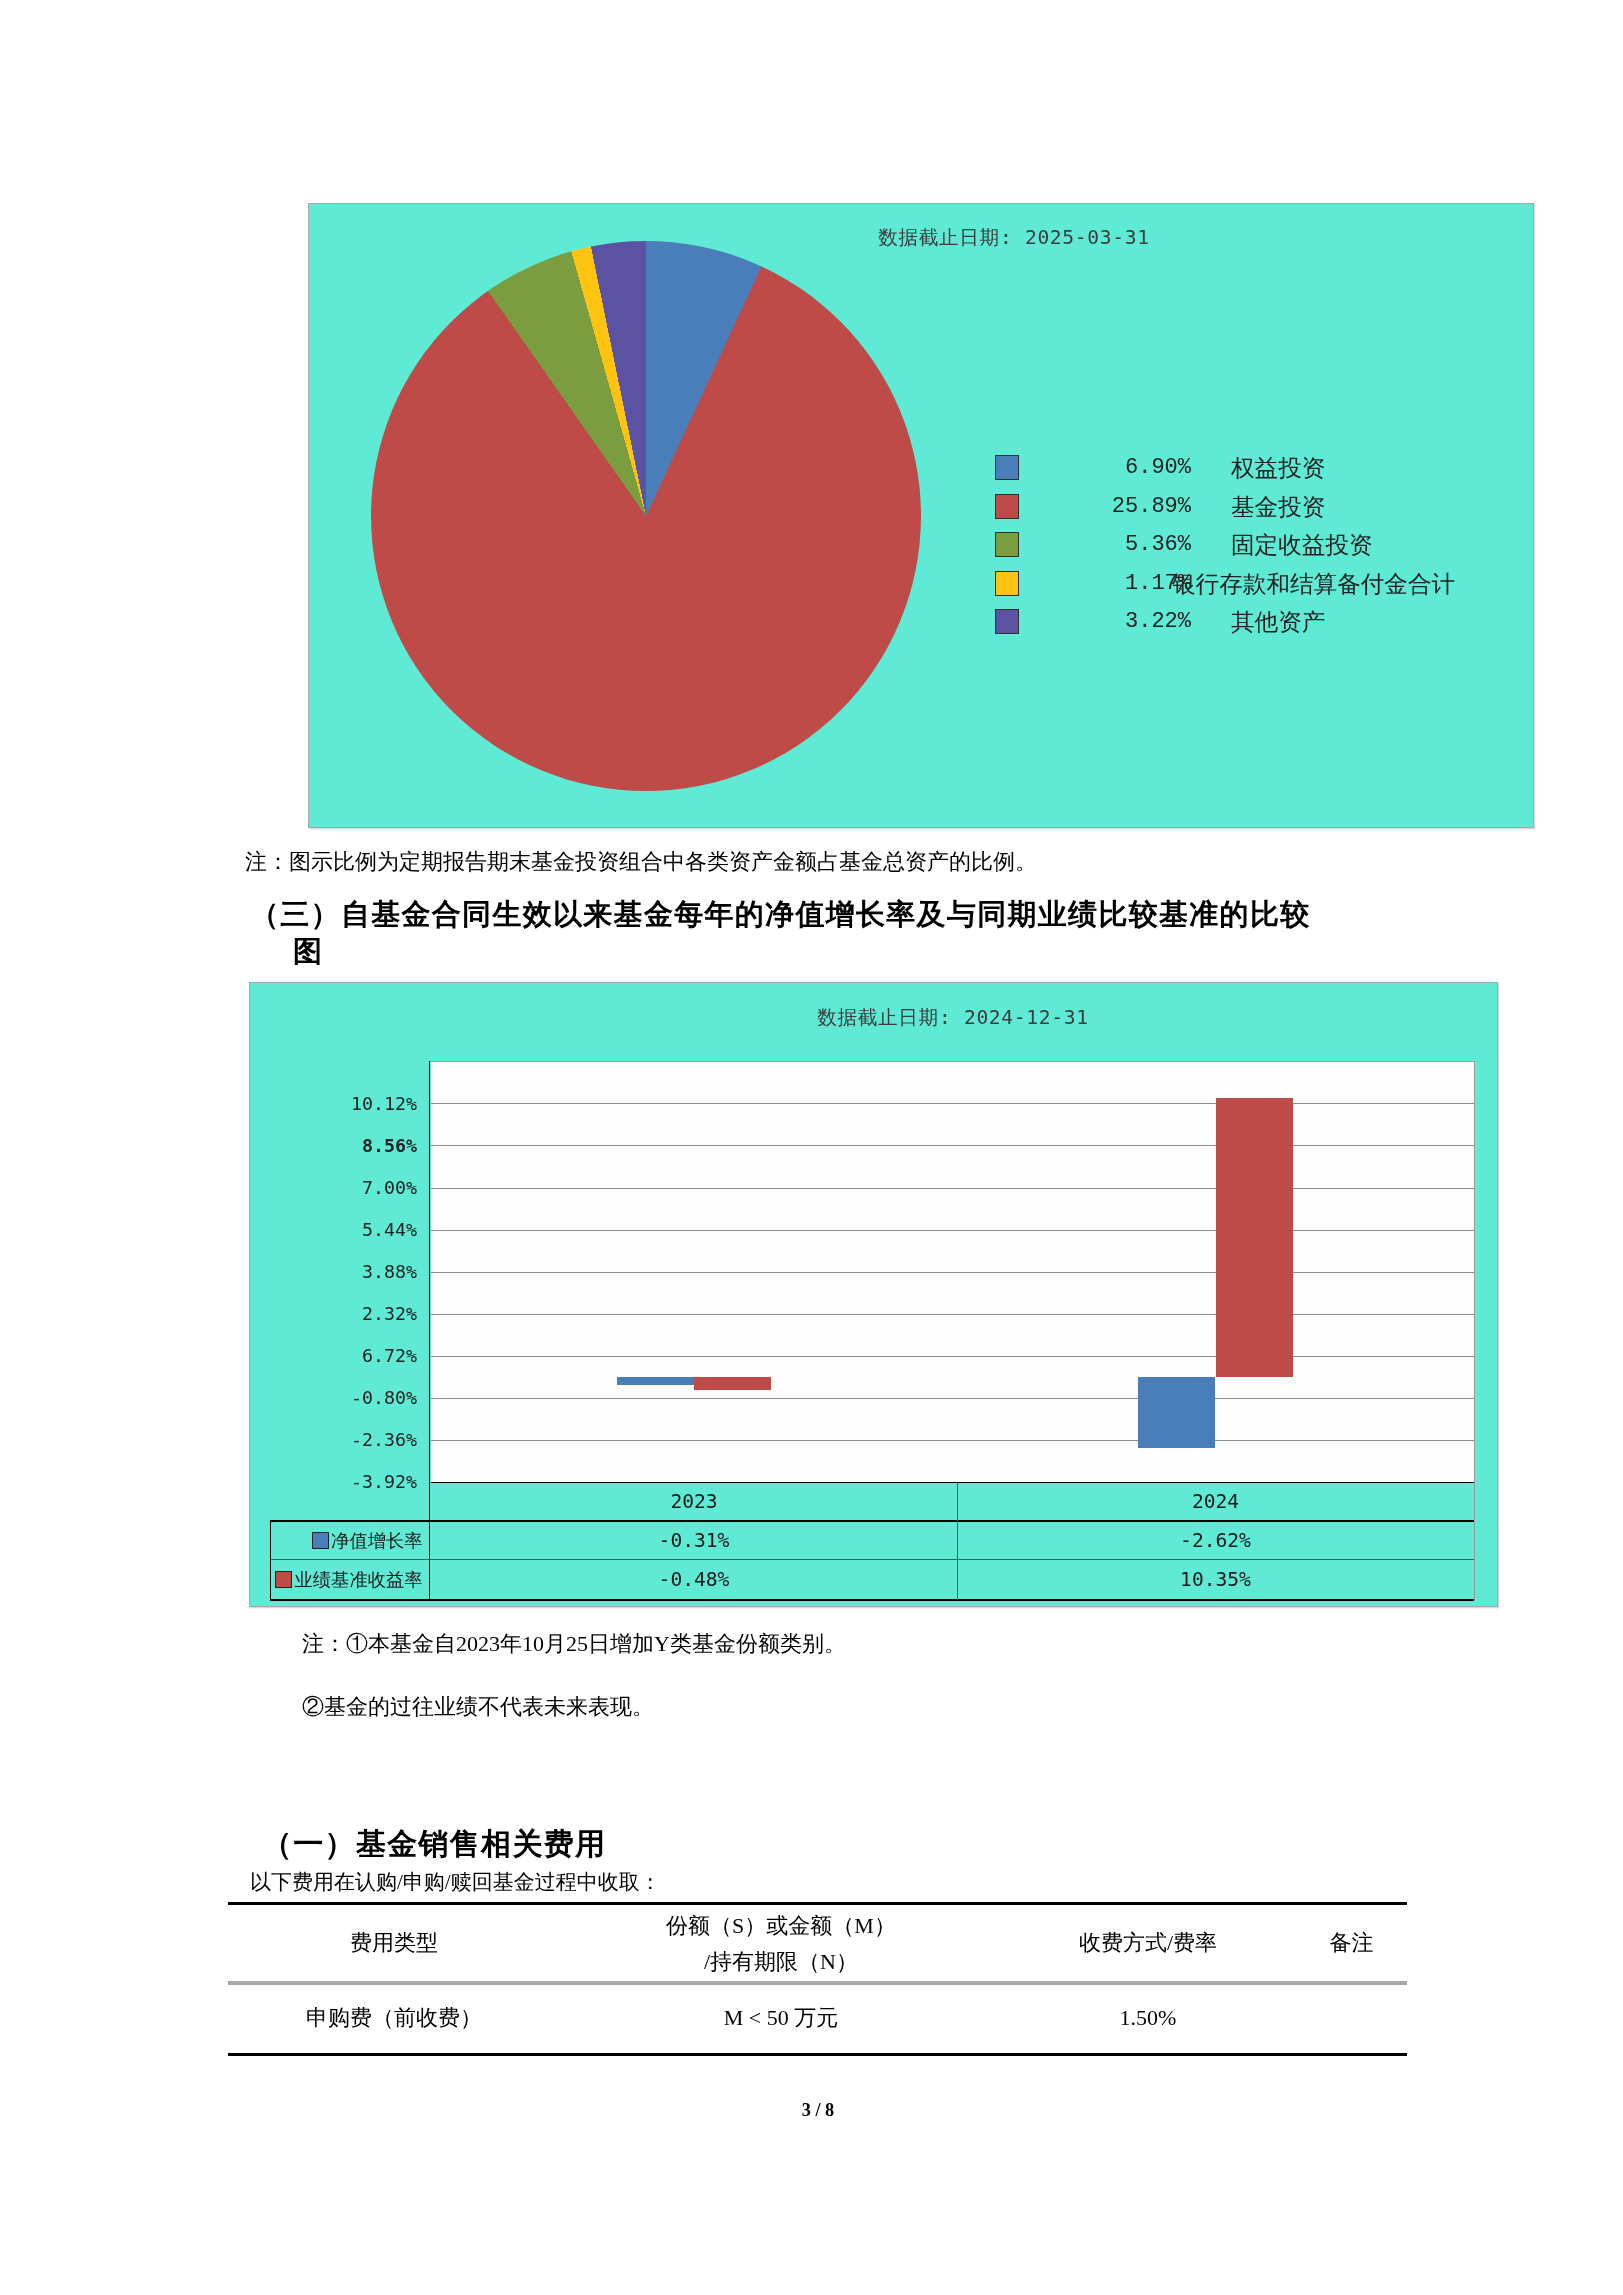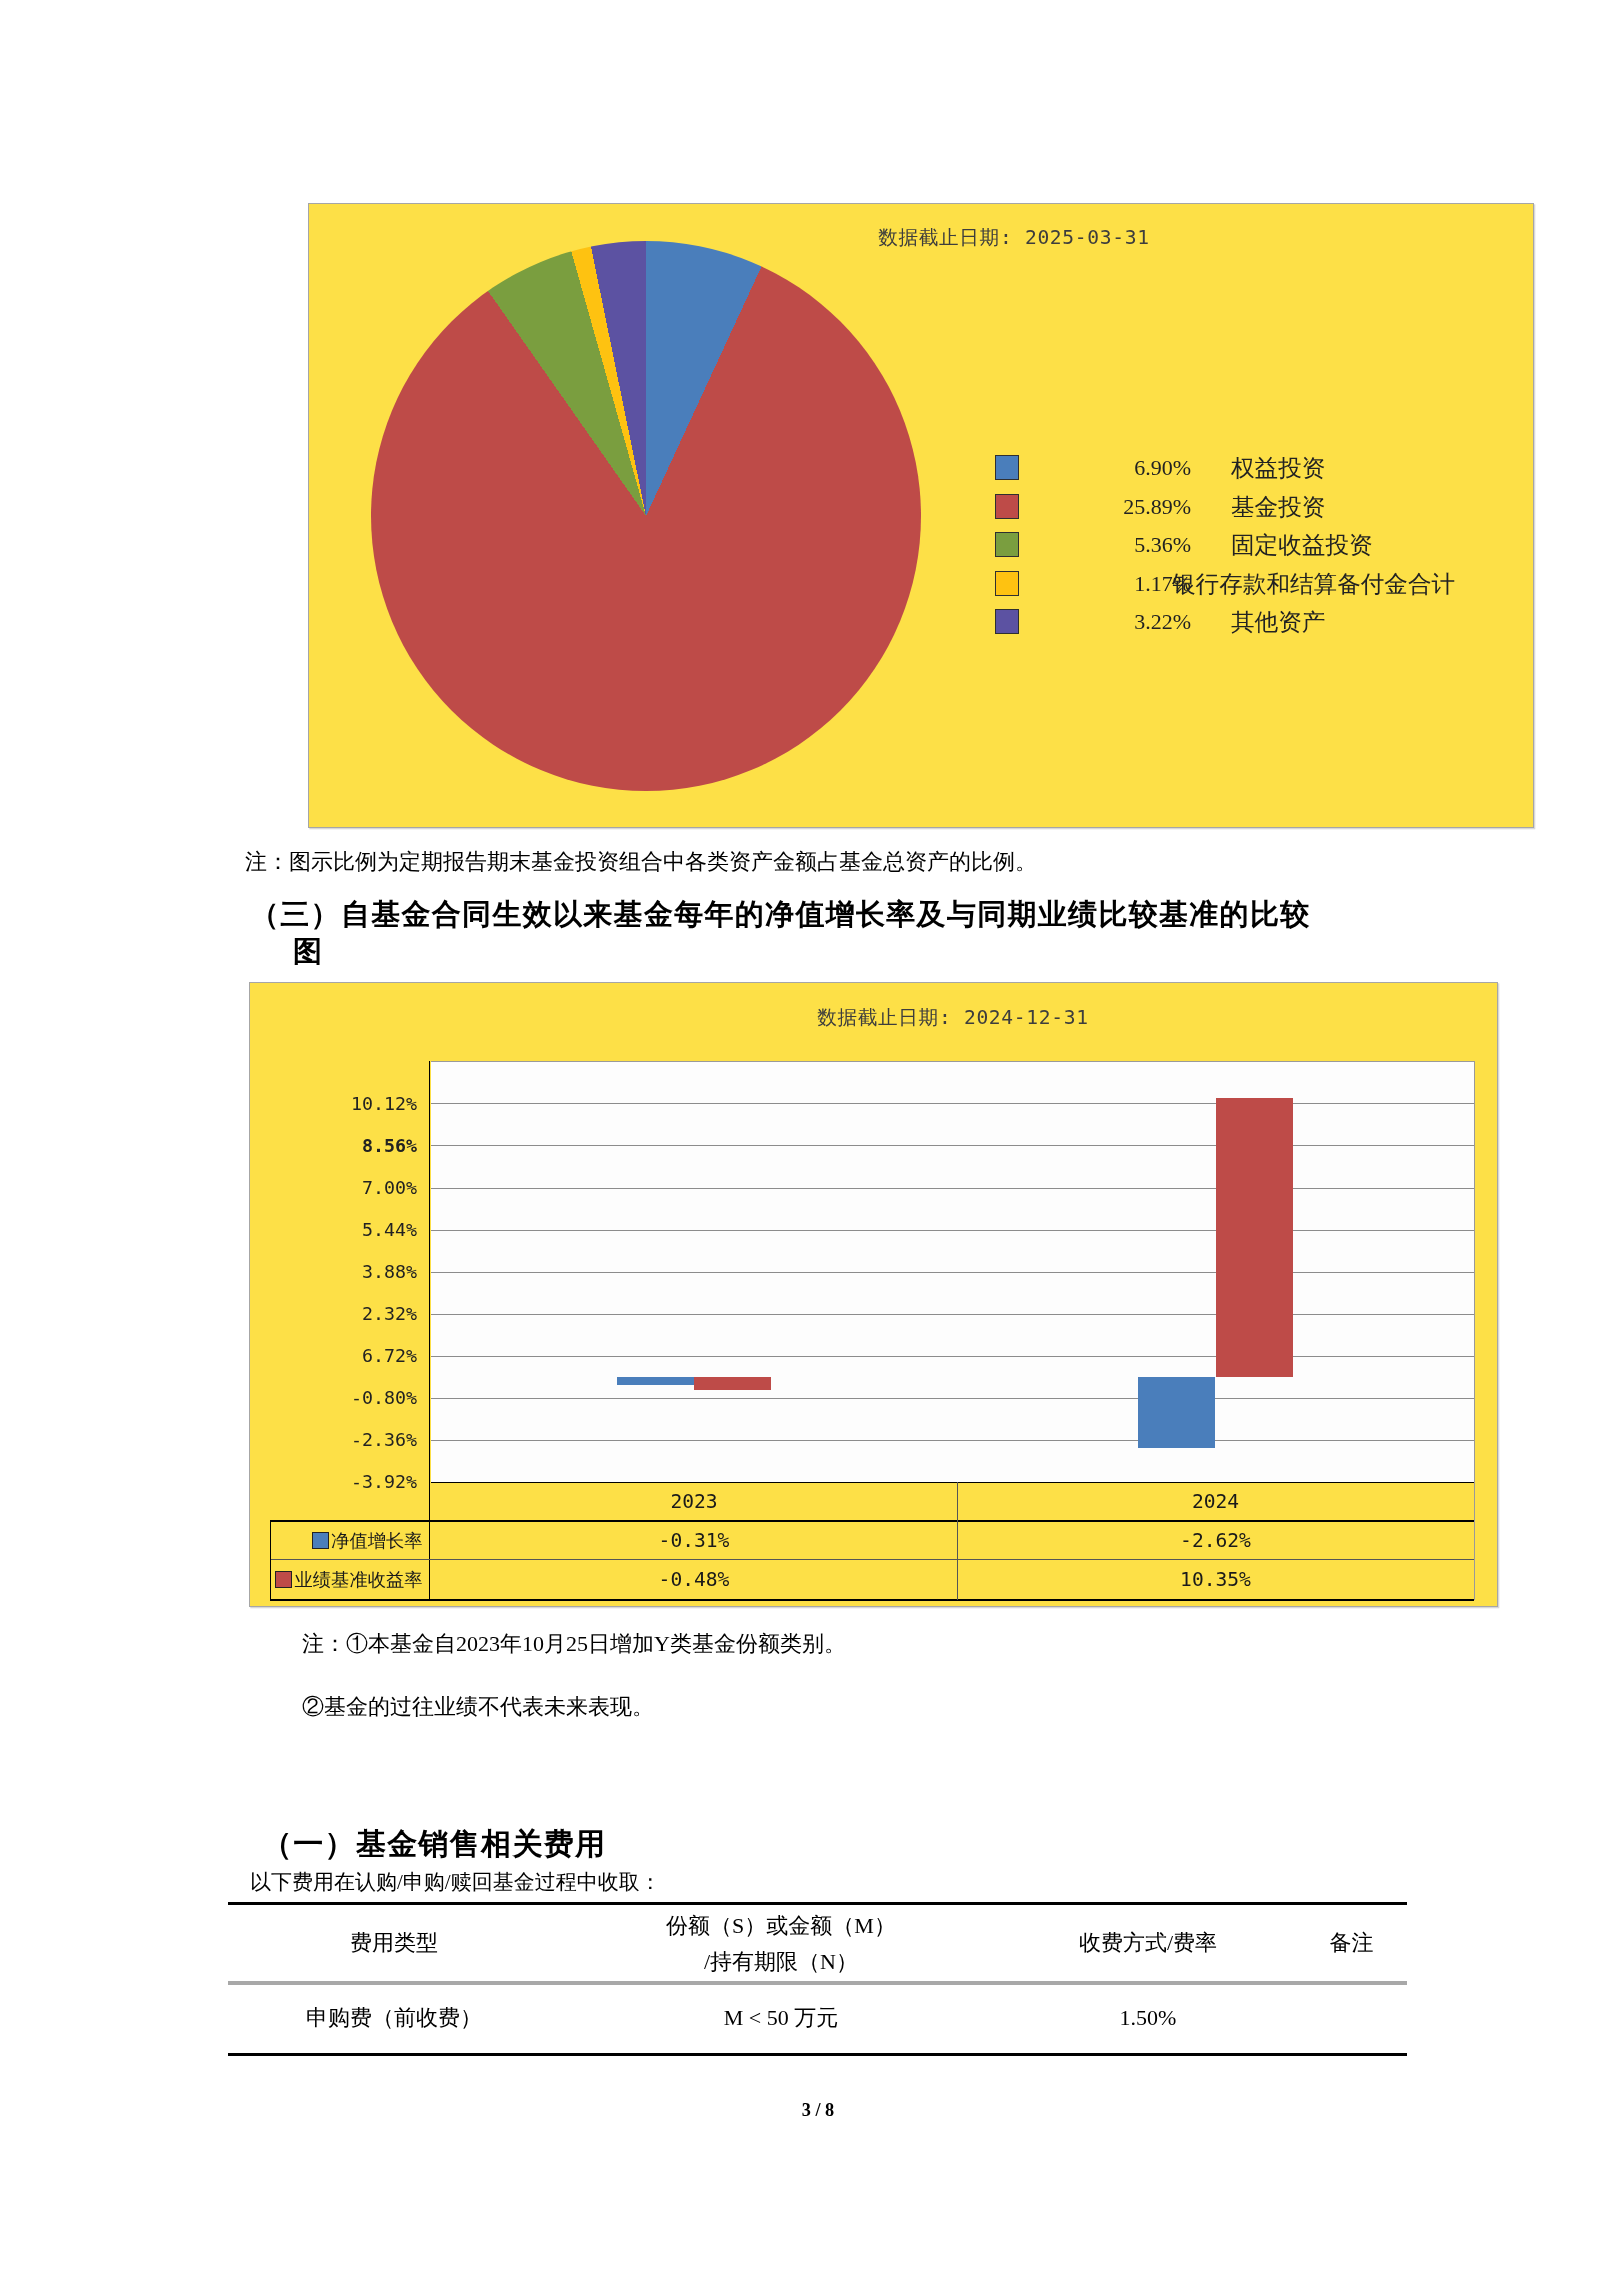--- a/index.html
+++ b/index.html
@@ -7,38 +7,38 @@
     position:relative;
     width:1623px;height:2295px;
     background:#ffffff;
     font-family:"Liberation Serif","DejaVu Serif",serif;
     color:#000;
     overflow:hidden;
   }
   .abs{position:absolute;}
   .panel{
     position:absolute;
-    background:#fde047;
+    background:#5eead4;
     border:0.7px solid #a6a6a6;
     box-shadow:1.3px 1.3px 0 #d8d8d8;
   }
   .chart-title{
     position:absolute;
     font-family:"DejaVu Sans Mono","Liberation Mono",monospace;
     font-size:19.6px;color:#3d3d3d;letter-spacing:0.7px;
     text-align:center;white-space:nowrap;
   }
   .pie{
     position:absolute;border-radius:50%;
   }
   .pie-legend-row{position:absolute;height:29px;display:flex;align-items:center;}
   .pie-swatch{width:23.6px;height:25px;border:1.3px solid #2f2f2f;box-sizing:border-box;flex:0 0 auto;}
   .pie-pct{
     position:absolute;left:59px;width:137px;text-align:right;
-    font-family:Liberation Serif, serif;
+    font-family:Liberation Mono, monospace;
     font-size:22px;color:#222;white-space:nowrap;
   }
   .pie-lbl{
     position:absolute;left:236px;
     font-size:23.6px;color:#222;white-space:nowrap;
     font-family:"Liberation Serif","DejaVu Serif",serif;
   }
   .body-text{position:absolute;font-size:22px;line-height:29px;white-space:nowrap;}
   .hd{position:absolute;font-family:"Liberation Sans","DejaVu Sans",sans-serif;
       font-weight:bold;font-size:30px;white-space:nowrap;letter-spacing:1.3px;}

